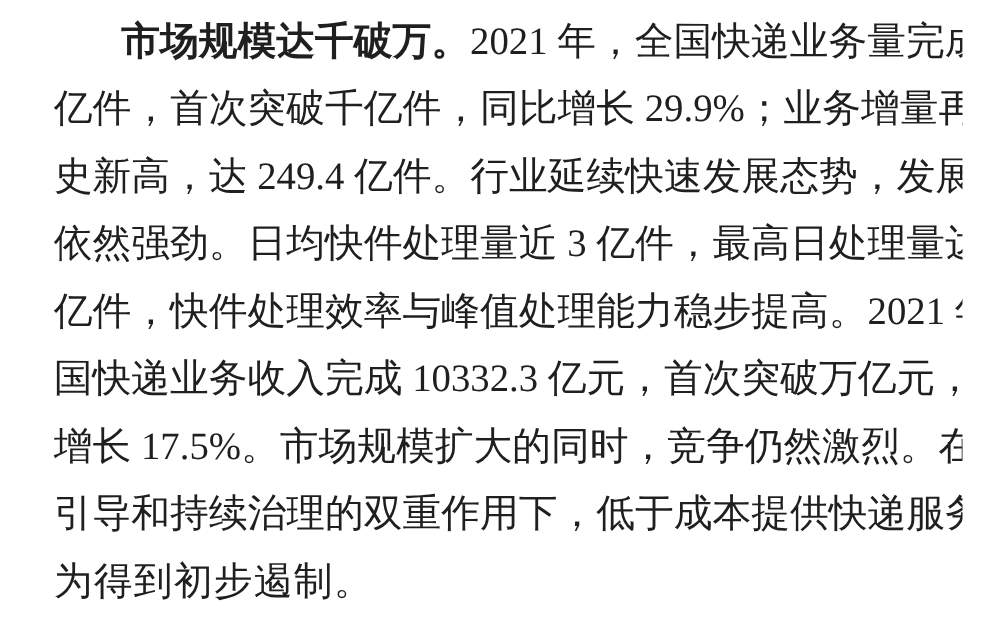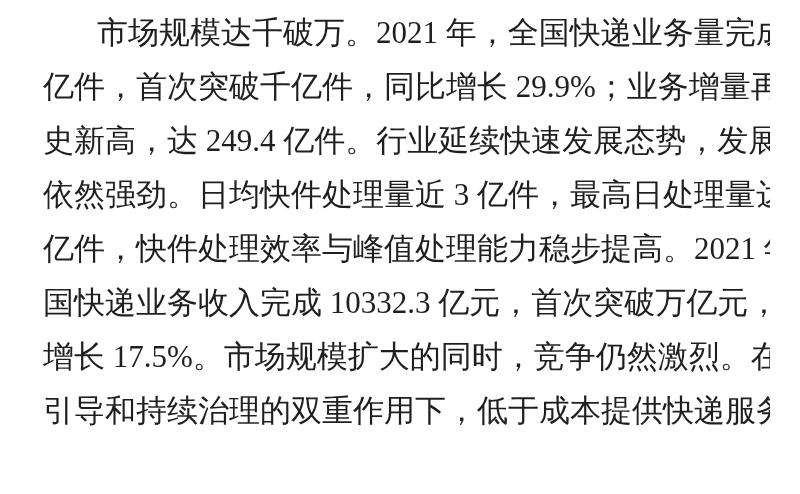--- a/index.html
+++ b/index.html
@@ -34,21 +34,21 @@
     }
     .line.first {
       padding-left: 54px;
     }
     .line.last {
       text-align-last: left;
       -moz-text-align-last: left;
       letter-spacing: 1px;
     }
     .lead-bold {
-      font-weight: 400;
+      font-weight: 700;
     }
   </style>
 </head>
 <body>
 
 <div class="page">
   <div class="paragraph">
 
     <div class="line first"><span class="lead-bold">市场规模达千破万。</span><span>2021 年，全国快递业务量完成 1083</span></div>
 
@@ -59,15 +59,16 @@
     <div class="line">依然强劲。日均快件处理量近 3 亿件，最高日处理量达 6.96</div>
 
     <div class="line">亿件，快件处理效率与峰值处理能力稳步提高。2021 年，全</div>
 
     <div class="line">国快递业务收入完成 10332.3 亿元，首次突破万亿元，同比</div>
 
     <div class="line">增长 17.5%。市场规模扩大的同时，竞争仍然激烈。在政策</div>
 
     <div class="line">引导和持续治理的双重作用下，低于成本提供快递服务的行</div>
 
+    <div class="line last">为得到初步遏制。</div>
 
   </div>
 </div>
 
 </body></html>

